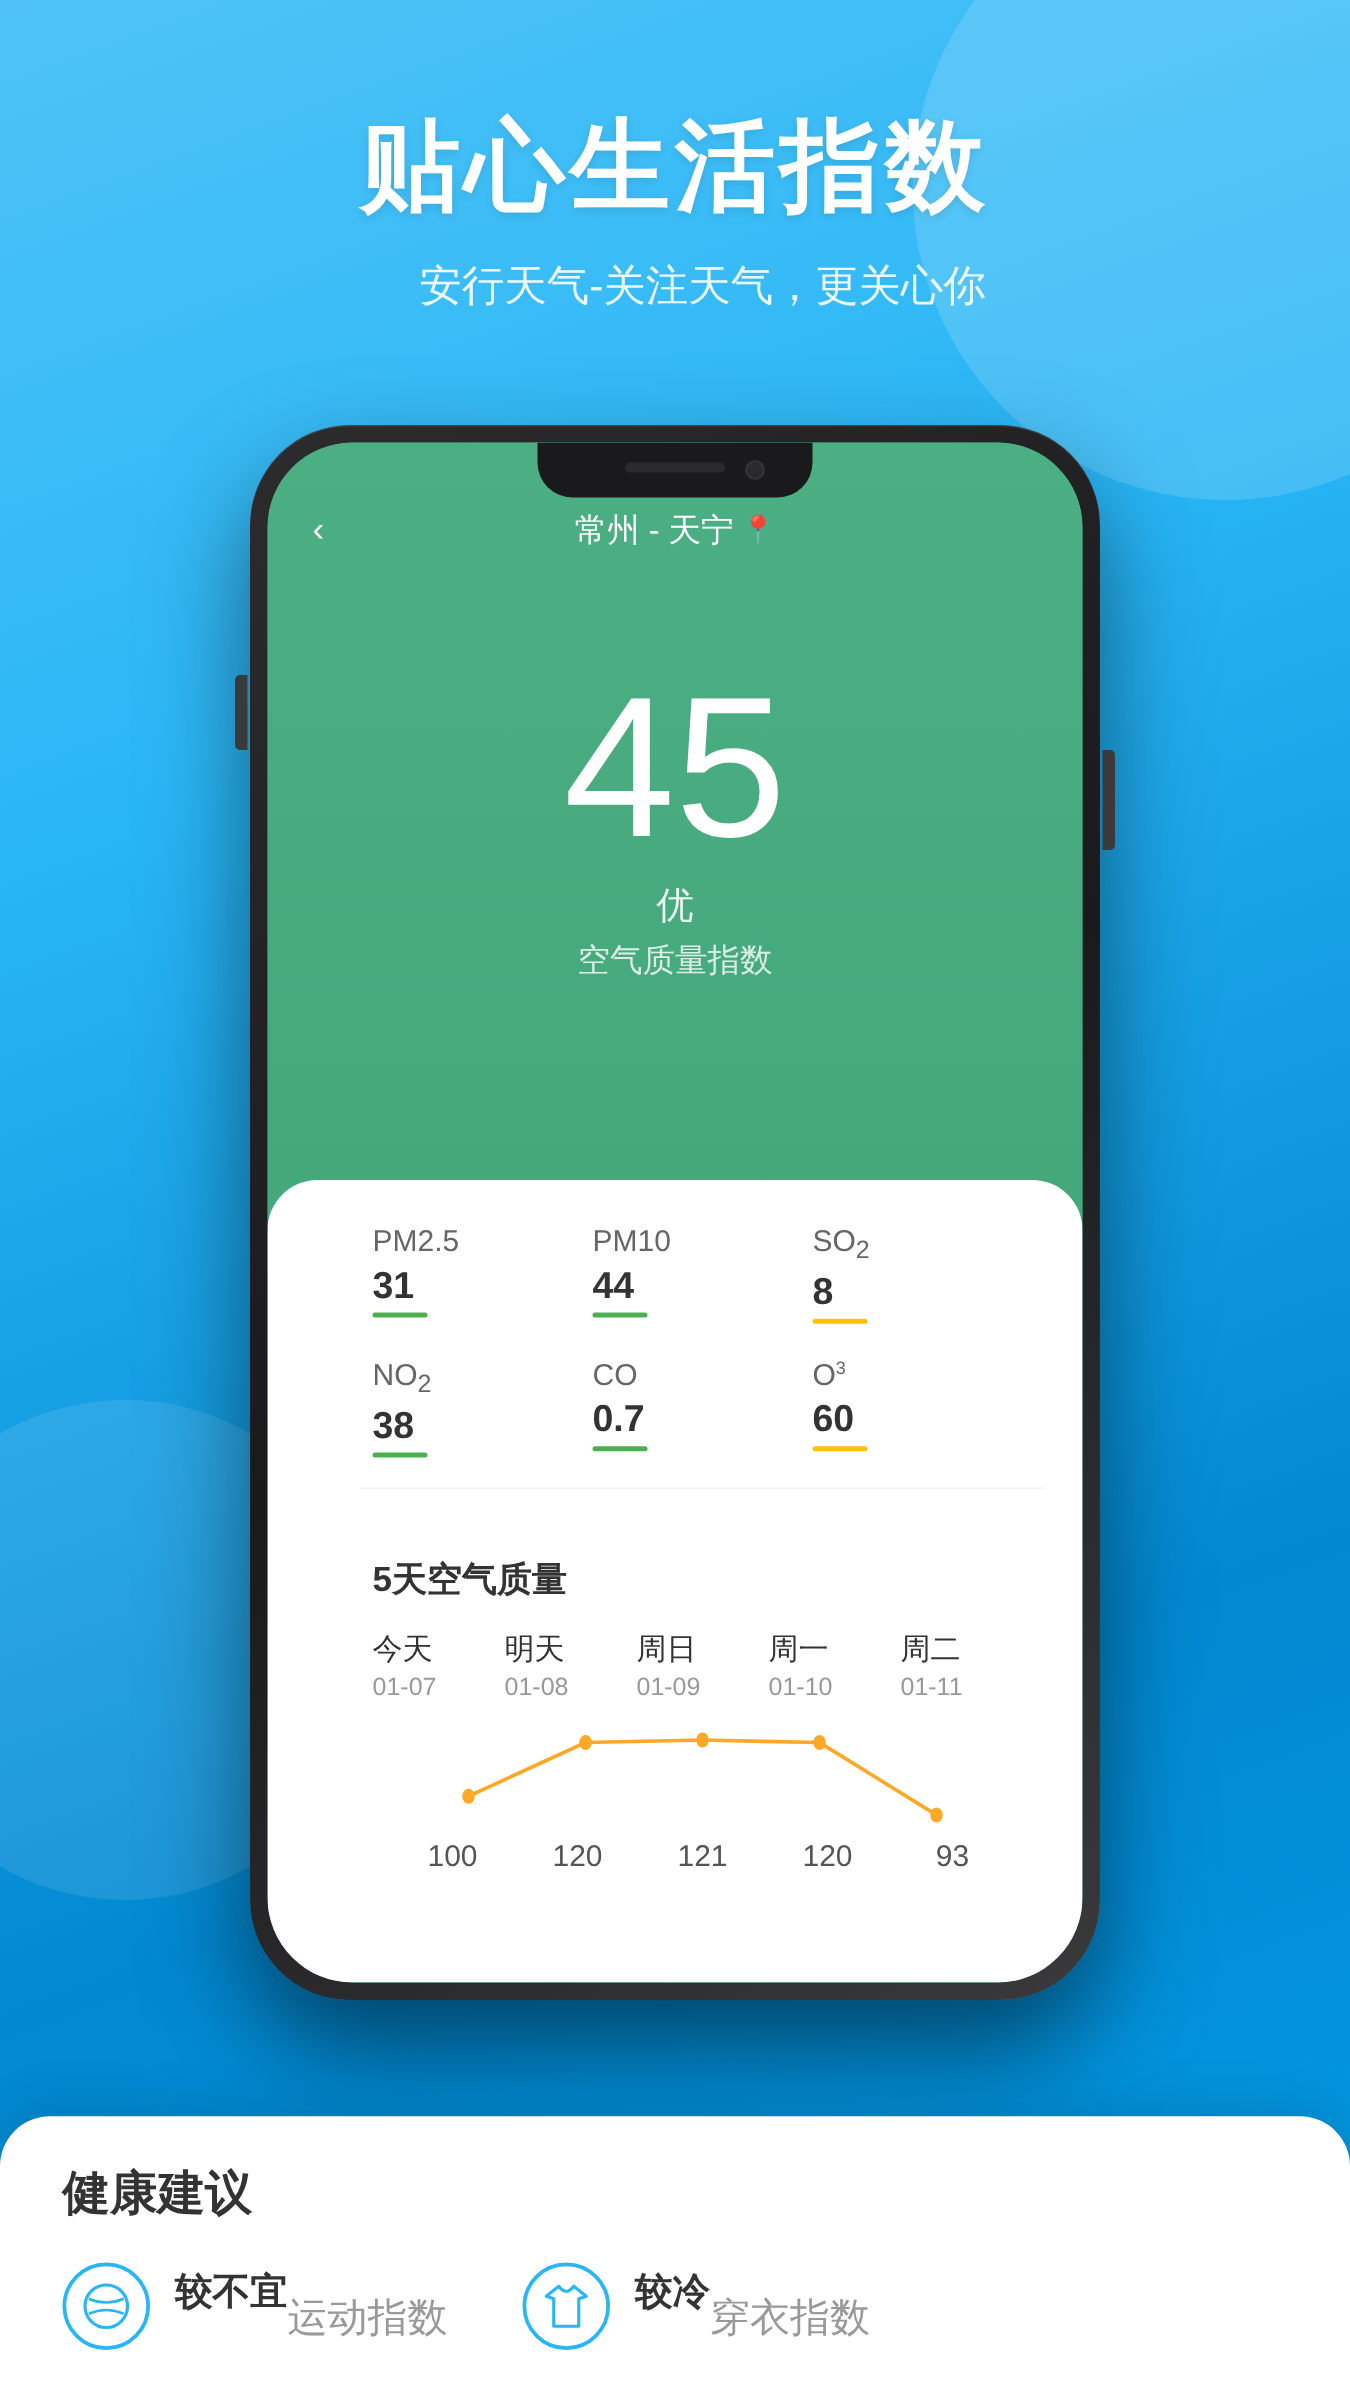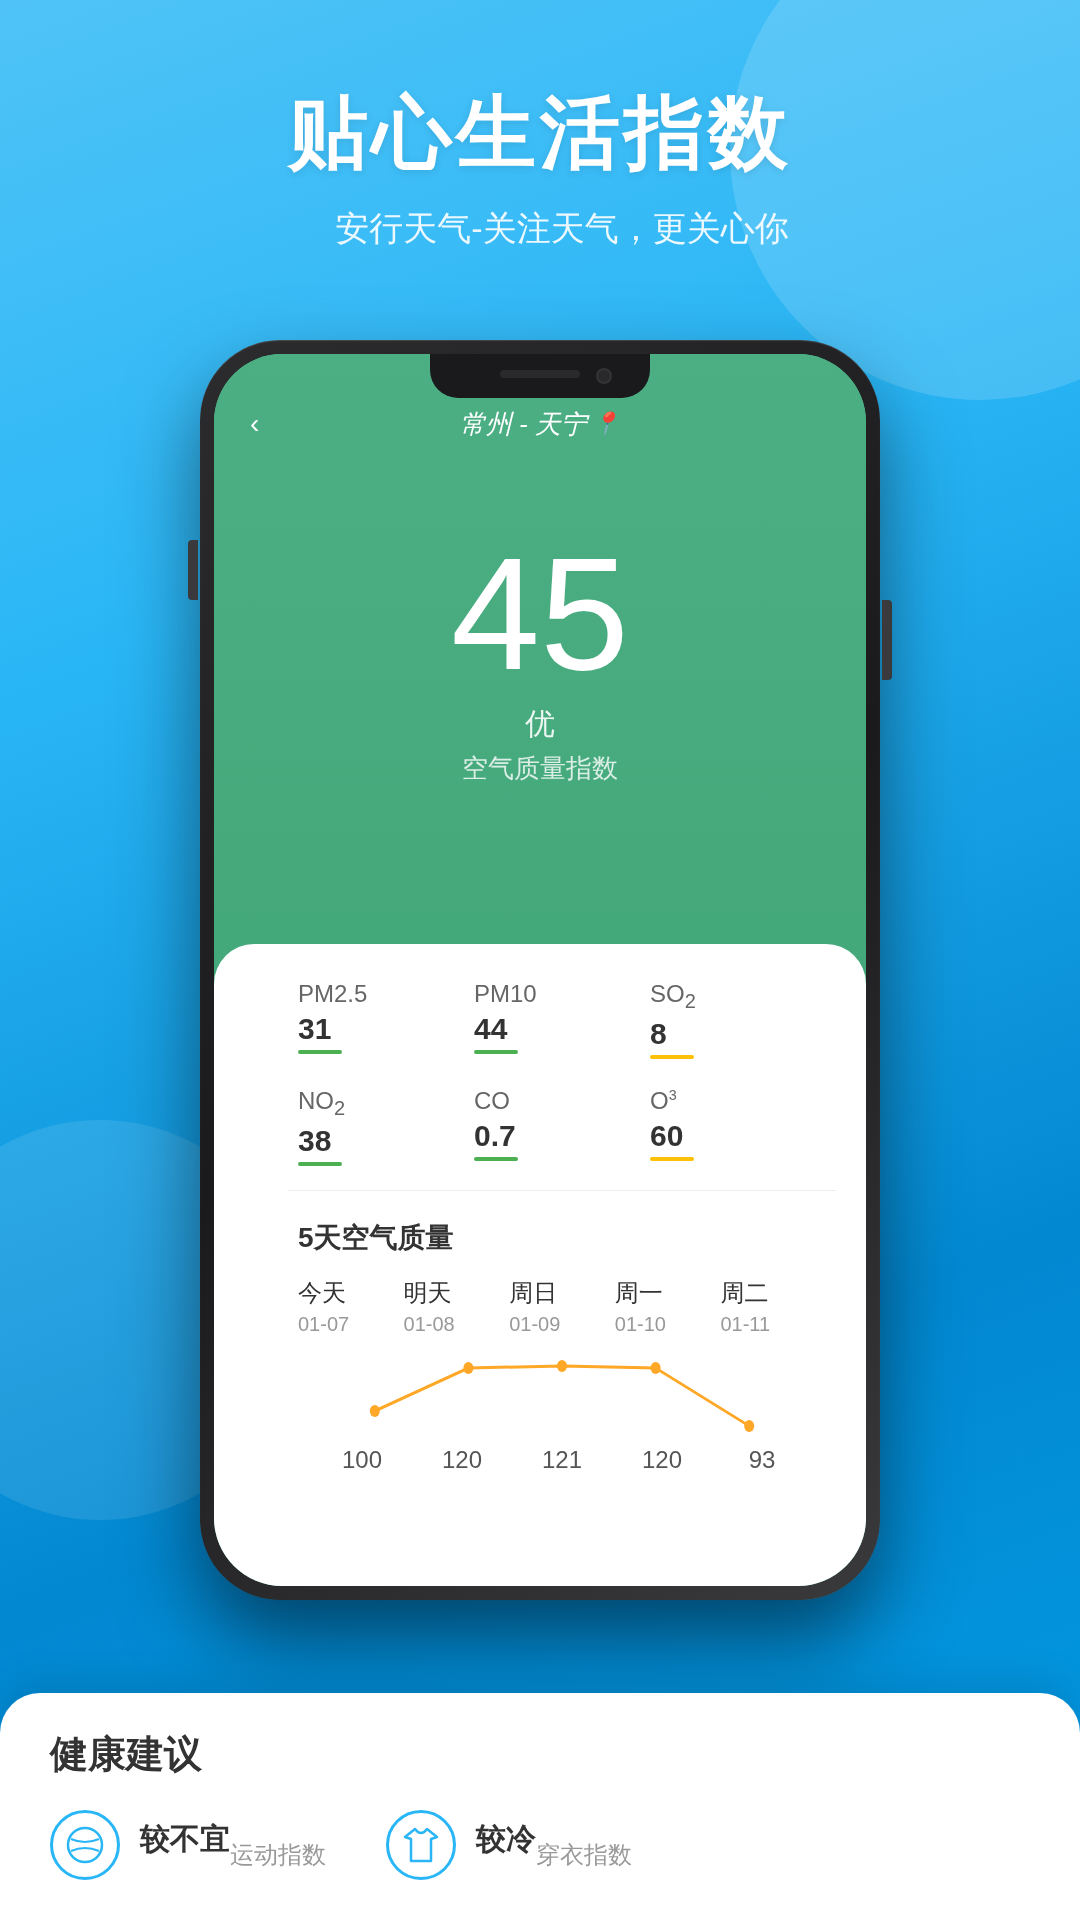--- a/index.html
+++ b/index.html
@@ -154,21 +154,20 @@
       align-items: center;
       justify-content: center;
       z-index: 25;
     }
     .phone-location {
       font-size: 26px;
       color: white;
       display: flex;
       align-items: center;
       gap: 6px;
-      font-style: italic;
     }
     .back-arrow {
       position: absolute;
       left: 36px;
       color: white;
       font-size: 28px;
     }
     .location-pin {
       font-size: 22px;
     }
@@ -241,20 +240,21 @@
 
     
     .five-day-section {
       padding: 28px 40px 20px;
     }
     .five-day-title {
       font-size: 28px;
       color: #333;
       font-weight: 600;
       margin-bottom: 20px;
+      margin-top: 26px;
     }
     .five-day-grid {
       display: grid;
       grid-template-columns: repeat(5, 1fr);
       text-align: left;
     }
     .day-label {
       font-size: 24px;
       color: #333;
       font-weight: 500;
@@ -329,21 +329,21 @@
     .health-text {
       display: flex;
       flex-direction: row;
     }
     .health-name {
       font-size: 30px;
       font-weight: 600;
       color: #333;
     }
     .health-sub {
-      font-size: 24px;
+      font-size: 32px;
       color: #999;
       margin-top: 20px;
     }
 
     
     sup {
       font-size: 0.6em;
     }
   </style>
 </head>

